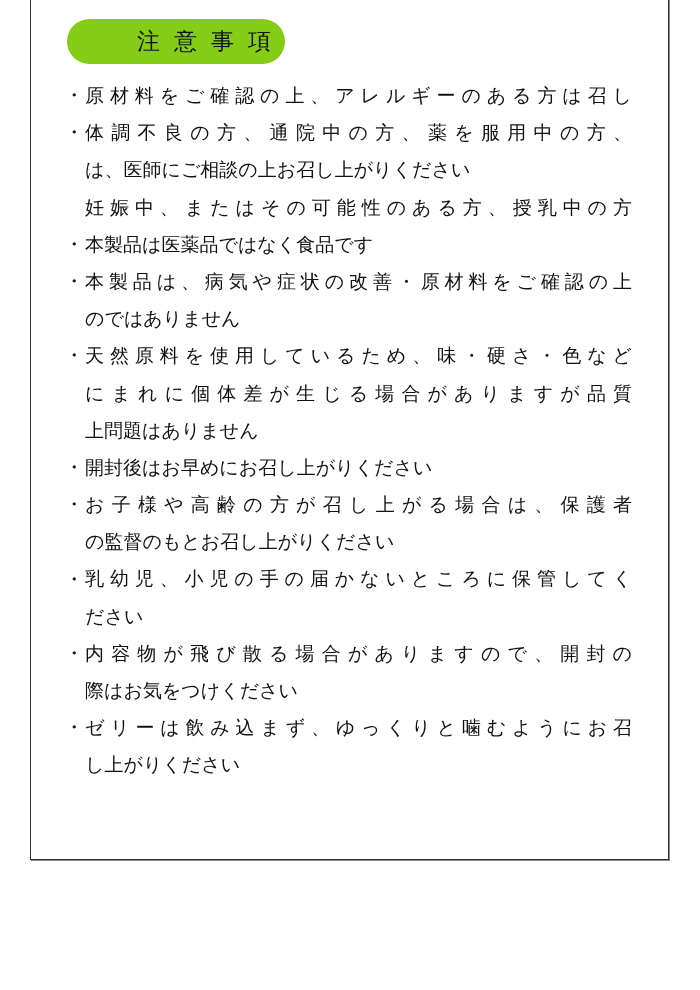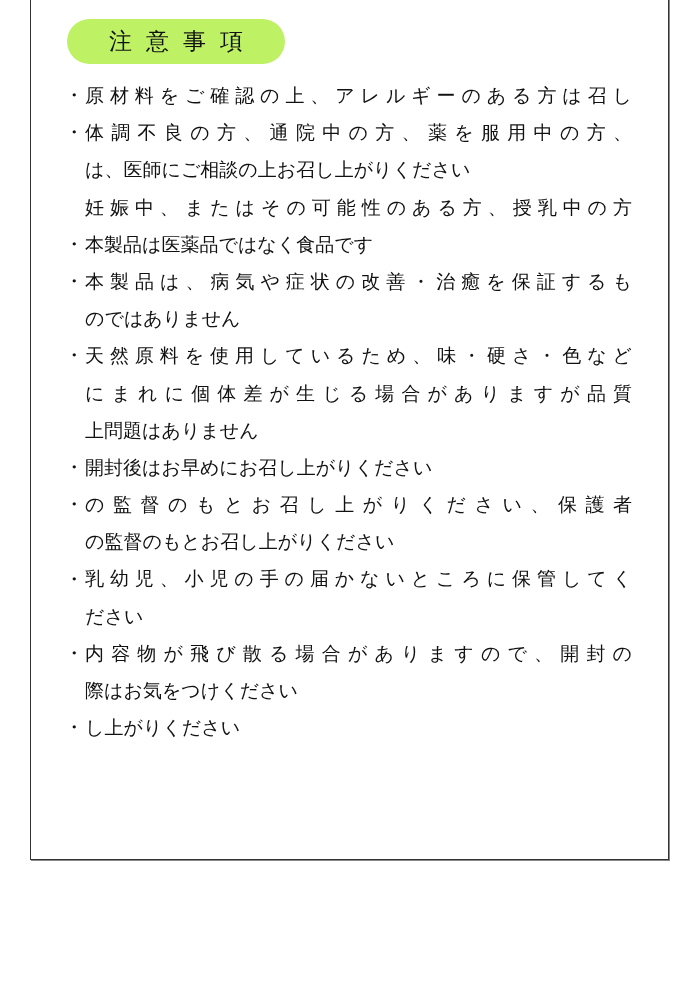--- a/index.html
+++ b/index.html
@@ -5,22 +5,22 @@
     html, body { margin: 0; padding: 0; background: #ffffff; }
     body { width: 700px; height: 990px; position: relative; overflow: hidden;
            font-family: "DejaVu Sans", "Liberation Sans", sans-serif; color: #111111; }
     .notice-box {
       position: absolute; left: 30px; top: -2px; width: 639px; height: 862px;
       border: 1px solid #333333; border-top: none; box-sizing: border-box;
       box-shadow: 1px 1px 0 #888888;
     }
     .heading-pill {
       position: absolute; left: 36px; top: 21px; width: 218px; height: 45px;
-      border-radius: 23px; background: #bef264;
-      display: flex; align-items: center; justify-content: center;
+      border-radius: 23px; background: #84cc16;
+      display: flex; align-items: center; justify-content: flex-end;
     }
     .heading-text {
       font-size: 23px; letter-spacing: 14px; padding-left: 14px; color: #111111;
       line-height: 1;
     }
     .items {
       position: absolute; left: 33px; top: 79px; width: 570px;
     }
     .item { position: relative; padding-left: 21px; }
     .bullet {
@@ -51,46 +51,47 @@
         <span class="line full">体調不良の方、通院中の方、薬を服用中の方、</span>
         <span class="line">は、医師にご相談の上お召し上がりください</span>
         <span class="line full">妊娠中、またはその可能性のある方、授乳中の方</span>
       </div>
       <div class="item">
         <span class="bullet">・</span>
         <span class="line">本製品は医薬品ではなく食品です</span>
       </div>
       <div class="item">
         <span class="bullet">・</span>
-        <span class="line full">本製品は、病気や症状の改善・治癒を保証するも</span>
+        <span class="line full">本製品は、病気や症状の改善・原材料をご確認の上</span>
         <span class="line">のではありません</span>
       </div>
       <div class="item">
         <span class="bullet">・</span>
         <span class="line full">天然原料を使用しているため、味・硬さ・色など</span>
         <span class="line full">にまれに個体差が生じる場合がありますが品質</span>
         <span class="line">上問題はありません</span>
       </div>
       <div class="item">
         <span class="bullet">・</span>
         <span class="line">開封後はお早めにお召し上がりください</span>
       </div>
       <div class="item">
         <span class="bullet">・</span>
-        <span class="line full">の監督のもとお召し上がりください、保護者</span>
+        <span class="line full">お子様や高齢の方が召し上がる場合は、保護者</span>
         <span class="line">の監督のもとお召し上がりください</span>
       </div>
       <div class="item">
         <span class="bullet">・</span>
         <span class="line full">乳幼児、小児の手の届かないところに保管してく</span>
         <span class="line">ださい</span>
       </div>
       <div class="item">
         <span class="bullet">・</span>
         <span class="line full">内容物が飛び散る場合がありますので、開封の</span>
         <span class="line">際はお気をつけください</span>
       </div>
       <div class="item">
         <span class="bullet">・</span>
+        <span class="line full">ゼリーは飲み込まず、ゆっくりと噛むようにお召</span>
         <span class="line">し上がりください</span>
       </div>
     </div>
 </div>
 
 </body></html>

